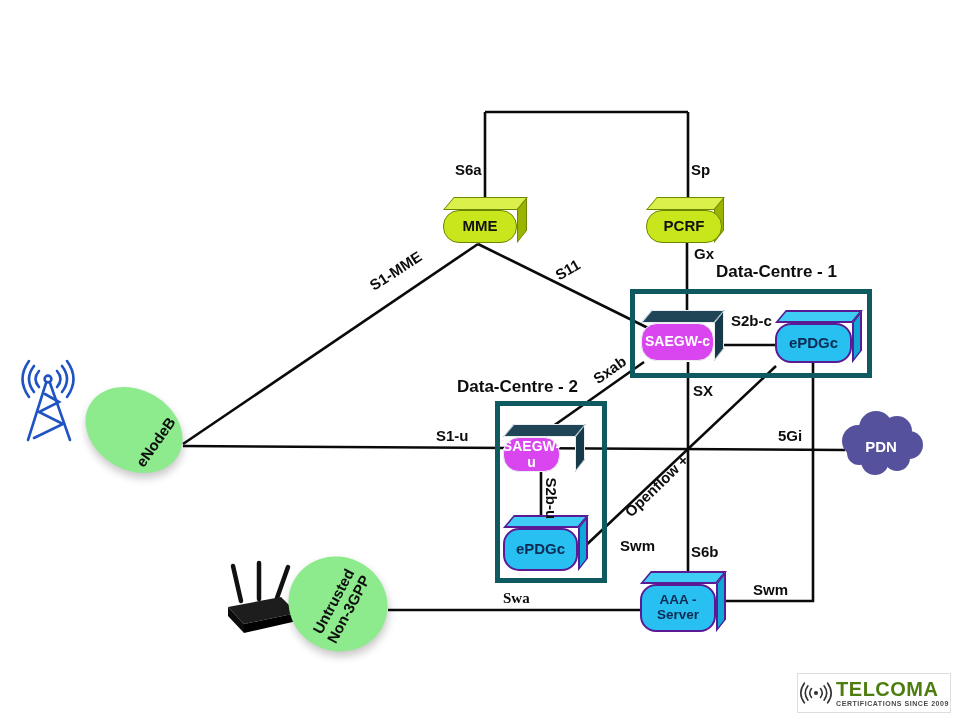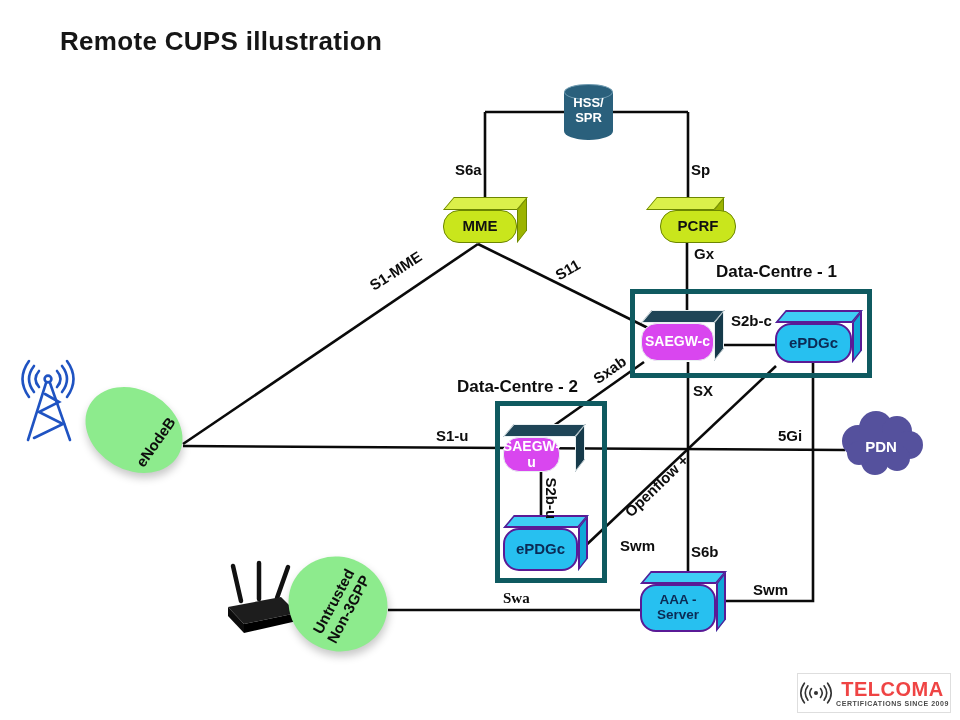--- a/index.html
+++ b/index.html
@@ -40,21 +40,21 @@
   .cyl .cap{position:absolute;left:0;top:0;width:49px;height:16px;background:#2a607c;
     border-radius:50%;border:1px solid #6e9ab0;box-sizing:border-box;}
   .cyl .txt{position:absolute;left:0;top:12px;width:49px;text-align:center;color:#fff;
     font-weight:700;font-size:13px;line-height:1.15;}
   
   .blob{position:absolute;background:#8deb8d;border-radius:50%;box-shadow:3px 4px 8px rgba(0,0,0,.22);}
   .pdn-label{position:absolute;color:#fff;font-weight:700;font-size:15px;text-align:center;}
   
   .logo{position:absolute;left:797px;top:673px;width:154px;height:40px;border:1px solid #dedede;
     display:flex;align-items:center;justify-content:center;gap:3px;background:#fff;box-sizing:border-box;}
-  .logo .word{font-size:20px;font-weight:700;color:#ef4444;letter-spacing:.5px;line-height:1;text-align:center;}
+  .logo .word{font-size:20px;font-weight:700;color:#4d7c0f;letter-spacing:.5px;line-height:1;}
   .logo .tag{font-size:7px;font-weight:600;color:#4a4a4a;letter-spacing:.55px;line-height:1;margin-top:1px;}
 </style>
 </head>
 <body>
 
 <div id="stage">
 
   <svg id="wires" viewBox="0 0 960 720" xmlns="http://www.w3.org/2000/svg">
     <g stroke="#0a0a0a" stroke-width="2.6" fill="none">
       <path d="M485,112 H688"></path>
@@ -102,46 +102,37 @@
       <circle cx="876" cy="428" r="17"></circle>
       <circle cx="897" cy="431" r="15"></circle>
       <circle cx="909" cy="445" r="14"></circle>
       <circle cx="897" cy="458" r="13"></circle>
       <circle cx="875" cy="461" r="14"></circle>
       <circle cx="859" cy="453" r="12"></circle>
       <rect x="858" y="433" width="44" height="24"></rect>
     </g>
   </svg>
 
-  <div class="title">Remote CUPS illustration</div>
 
   <div class="dc" style="left:630px;top:289px;width:242px;height:89px;"></div>
   <div class="dc" style="left:495px;top:401px;width:112px;height:182px;"></div>
   <div class="lbl big" style="left:716px;top:263px;">Data-Centre - 1</div>
   <div class="lbl big" style="left:457px;top:378px;">Data-Centre - 2</div>
 
-  <div class="cyl">
-    <div class="body"></div>
-    <div class="cap"></div>
-    <div class="txt">
-      <span>HSS/</span><br>
-      <span>SPR</span>
-    </div>
-  </div>
 
   <div class="b3 yg">
     <div class="topf" style="left:443px;top:197px;width:74px;height:13px;"></div>
     <div class="sidef" style="left:517px;top:210px;width:10px;height:33px;"></div>
     <div class="front" style="left:443px;top:210px;width:74px;height:33px;">MME</div>
   </div>
 
   <div class="b3 yg">
     <div class="topf" style="left:646px;top:197px;width:68px;height:13px;"></div>
     <div class="sidef" style="left:714px;top:210px;width:10px;height:33px;"></div>
-    <div class="front" style="left:660px;top:210px;width:76px;height:33px;">PCRF</div>
+    <div class="front" style="left:646px;top:210px;width:76px;height:33px;">PCRF</div>
   </div>
 
   <div class="b3 tb">
     <div class="topf" style="left:641px;top:310px;width:73px;height:13px;"></div>
     <div class="sidef" style="left:714px;top:323px;width:10px;height:38px;"></div>
     <div class="front" style="left:641px;top:323px;width:73px;height:38px;">SAEGW-c</div>
   </div>
 
   <div class="b3 cb">
     <div class="topf" style="left:775px;top:310px;width:77px;height:13px;"></div>

